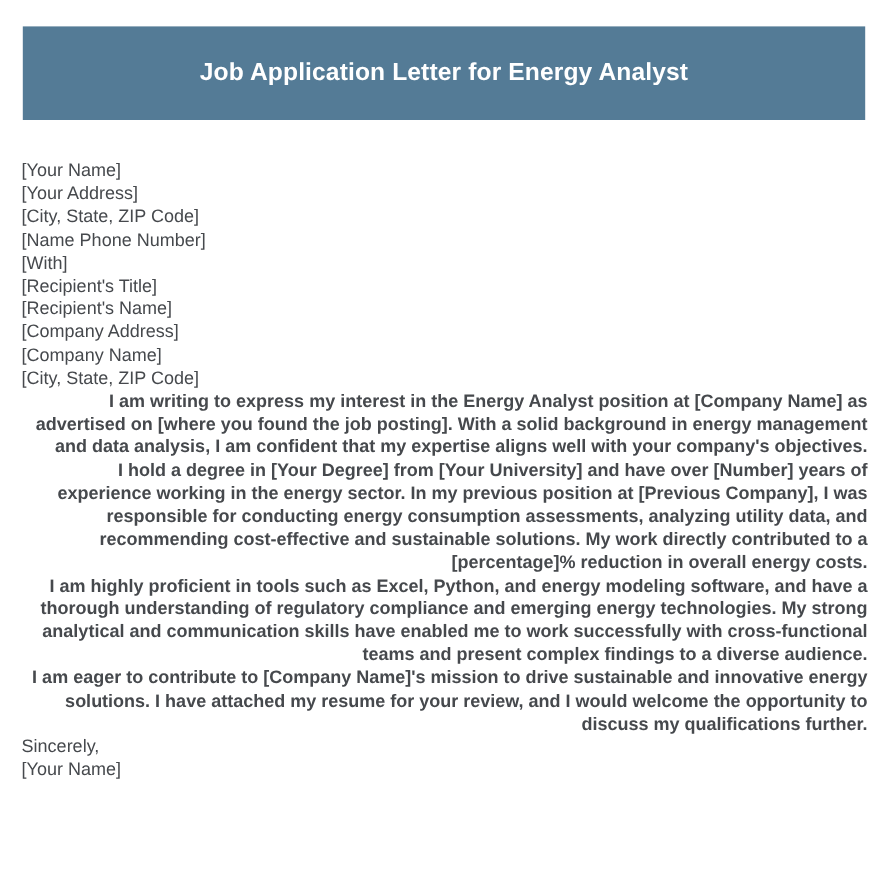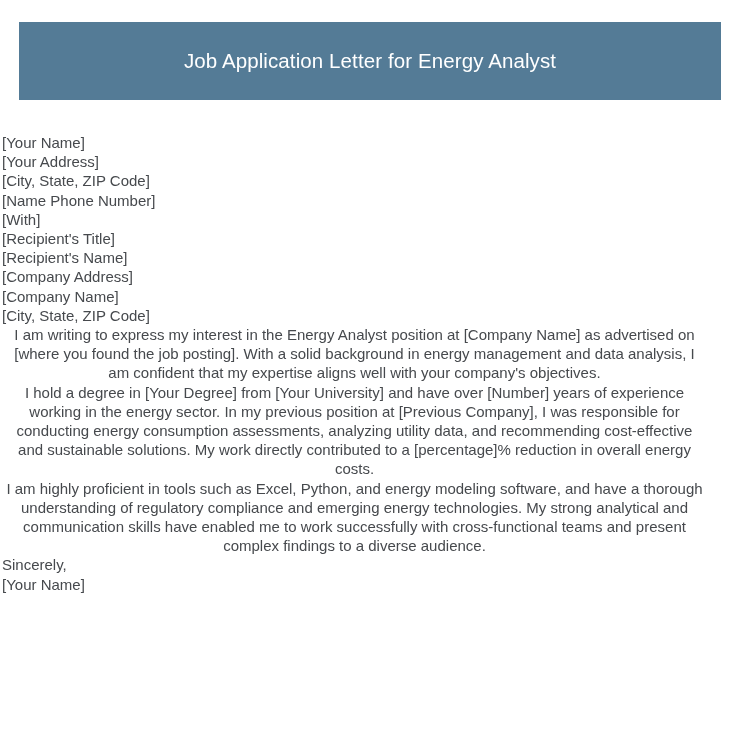--- a/index.html
+++ b/index.html
@@ -28,45 +28,46 @@
     height: 78px;
     background: #547b96;
     display: flex;
     align-items: center;
     justify-content: center;
     box-sizing: border-box;
   }
   .header-title {
     color: #ffffff;
     font-size: 20.5px;
-    font-weight: 400;
+    font-weight: 700;
     letter-spacing: 0.1px;
     line-height: 1.2;
     text-align: center;
     white-space: nowrap;
   }
   .letter-body {
     position: absolute;
-    left: 2px;
+    left: 18px;
     top: 133px;
     width: 705px;
     color: #46494d;
     font-size: 15px;
     line-height: 19.2px;
     text-align: left;
   }
   .letter-line {
     margin: 0;
     padding: 0;
     white-space: pre-wrap;
   }
   .letter-para {
     margin: 0;
     padding: 0;
-    text-align: center;
+    text-align: right;
+    font-weight: bold;
   }
 </style>
 </head>
 <body>
 
 <div class="page">
 
   <div class="header-banner">
     <div class="header-title">Job Application Letter for Energy Analyst</div>
   </div>
@@ -86,19 +87,20 @@
       <div class="letter-line">[Recipient's Name]</div>
       <div class="letter-line">[Company Address]</div>
       <div class="letter-line">[Company Name]</div>
       <div class="letter-line">[City, State, ZIP Code]</div>
     </div>
 
 
     <p class="letter-para">I am writing to express my interest in the Energy Analyst position at [Company Name] as advertised on [where you found the job posting]. With a solid background in energy management and data analysis, I am confident that my expertise aligns well with your company's objectives.</p>
     <p class="letter-para">I hold a degree in [Your Degree] from [Your University] and have over [Number] years of experience working in the energy sector. In my previous position at [Previous Company], I was responsible for conducting energy consumption assessments, analyzing utility data, and recommending cost-effective and sustainable solutions. My work directly contributed to a [percentage]% reduction in overall energy costs.</p>
     <p class="letter-para">I am highly proficient in tools such as Excel, Python, and energy modeling software, and have a thorough understanding of regulatory compliance and emerging energy technologies. My strong analytical and communication skills have enabled me to work successfully with cross-functional teams and present complex findings to a diverse audience.</p>
+    <p class="letter-para">I am eager to contribute to [Company Name]'s mission to drive sustainable and innovative energy solutions. I have attached my resume for your review, and I would welcome the opportunity to discuss my qualifications further.</p>
 
     <div class="letter-line">Sincerely,</div>
     <div class="letter-line">[Your Name]</div>
 
   </div>
 
 </div>
 
 </body></html>

